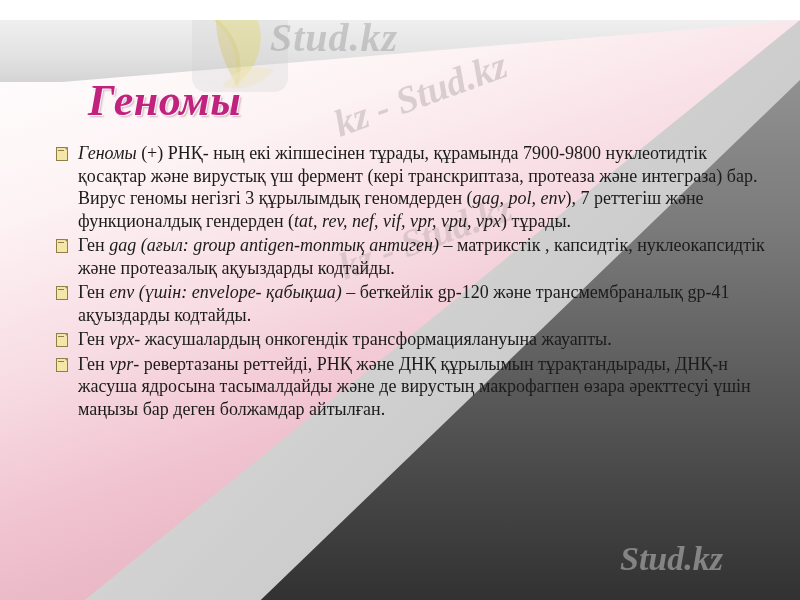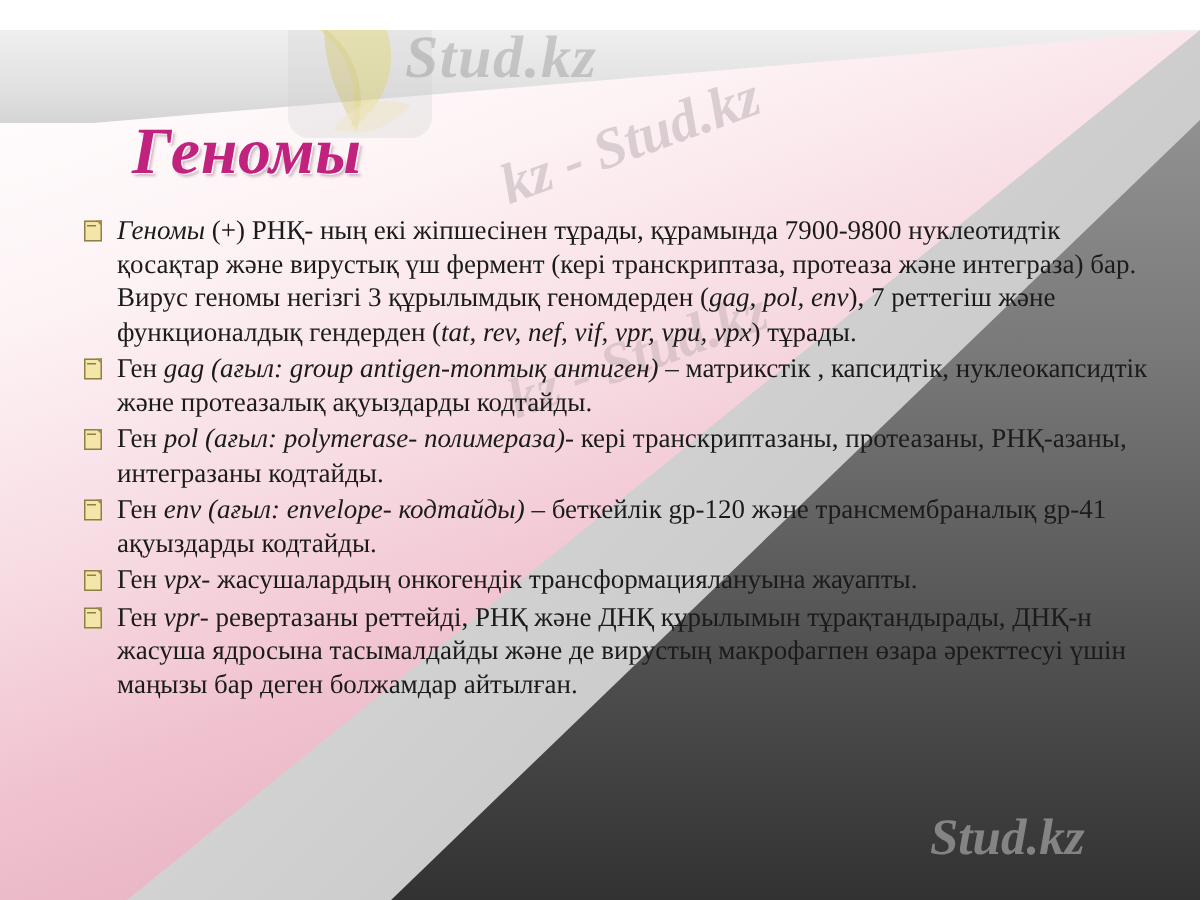--- a/index.html
+++ b/index.html
@@ -187,29 +187,21 @@
           <span class="fold"></span>
         </span>
         <div class="bullet-text">Ген <i>gag (ағыл: group antigen-топтық антиген)</i> – матрикстік , капсидтік, нуклеокапсидтік және протеазалық ақуыздарды кодтайды.</div>
       </div>
       <div class="bullet-row">
         <span class="bullet-icon">
           <span class="sheet"></span>
           <span class="lines"></span>
           <span class="fold"></span>
         </span>
-        <div class="bullet-text">Ген <i>pol (ағыл: polymerase- полимераза)</i>- кері транскриптазаны, протеазаны, РНҚ-азаны, интегразаны кодтайды.</div>
-      </div>
-      <div class="bullet-row">
-        <span class="bullet-icon">
-          <span class="sheet"></span>
-          <span class="lines"></span>
-          <span class="fold"></span>
-        </span>
-        <div class="bullet-text">Ген <i>env (ағыл: envelope- кодтайды)</i> – беткейлік gp-120 және трансмембраналық gp-41 ақуыздарды кодтайды.</div>
+        <div class="bullet-text">Ген <i>env (үшін: envelope- қабықша)</i> – беткейлік gp-120 және трансмембраналық gp-41 ақуыздарды кодтайды.</div>
       </div>
       <div class="bullet-row">
         <span class="bullet-icon">
           <span class="sheet"></span>
           <span class="lines"></span>
           <span class="fold"></span>
         </span>
         <div class="bullet-text">Ген <i>vpx</i>- жасушалардың онкогендік трансформациялануына жауапты.</div>
       </div>
       <div class="bullet-row">

